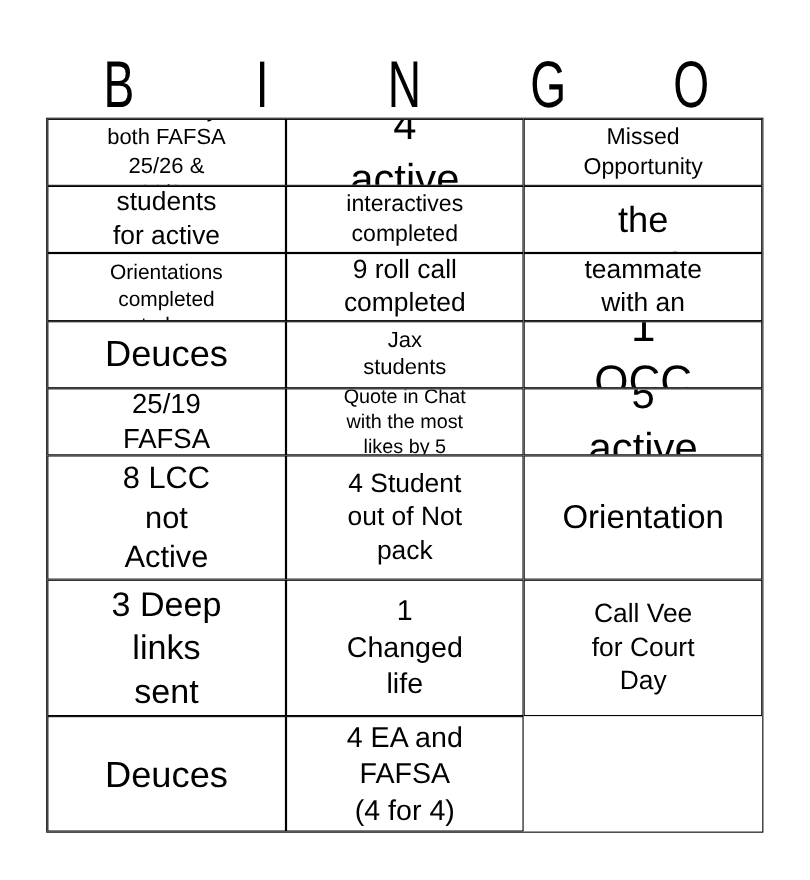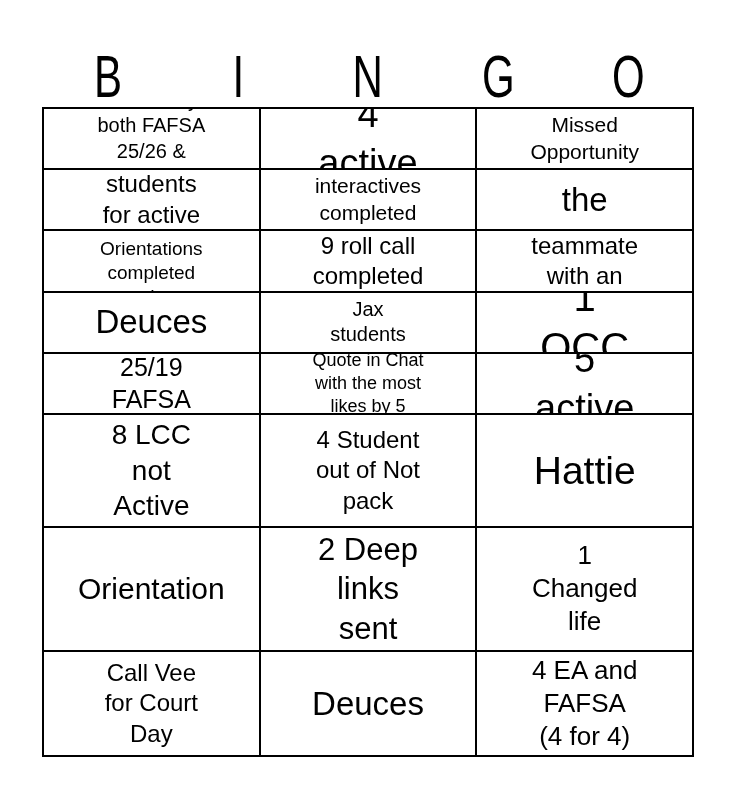--- a/index.html
+++ b/index.html
@@ -145,24 +145,23 @@
 (show proof)</div>
 
     <div class="cell" style="font-size:38px">5
 active</div>
     <div class="cell" style="font-size:28px">8 LCC
 not
 Active</div>
     <div class="cell" style="font-size:24px">4 Student
 out of Not
 pack</div>
-    <div class="cell" style="font-size:39px">Hattie</div>
     <div class="cell" style="font-size:30px">Orientation</div>
 
-    <div class="cell" style="font-size:31px">2 Deep
+    <div class="cell" style="font-size:31px">3 Deep
 links
 sent</div>
     <div class="cell" style="font-size:26px">1
 Changed
 life</div>
     <div class="cell" style="font-size:24px">Call Vee
 for Court
 Day</div>
     <div class="cell" style="font-size:33px">Deuces</div>
     <div class="cell" style="font-size:26px">4 EA and

